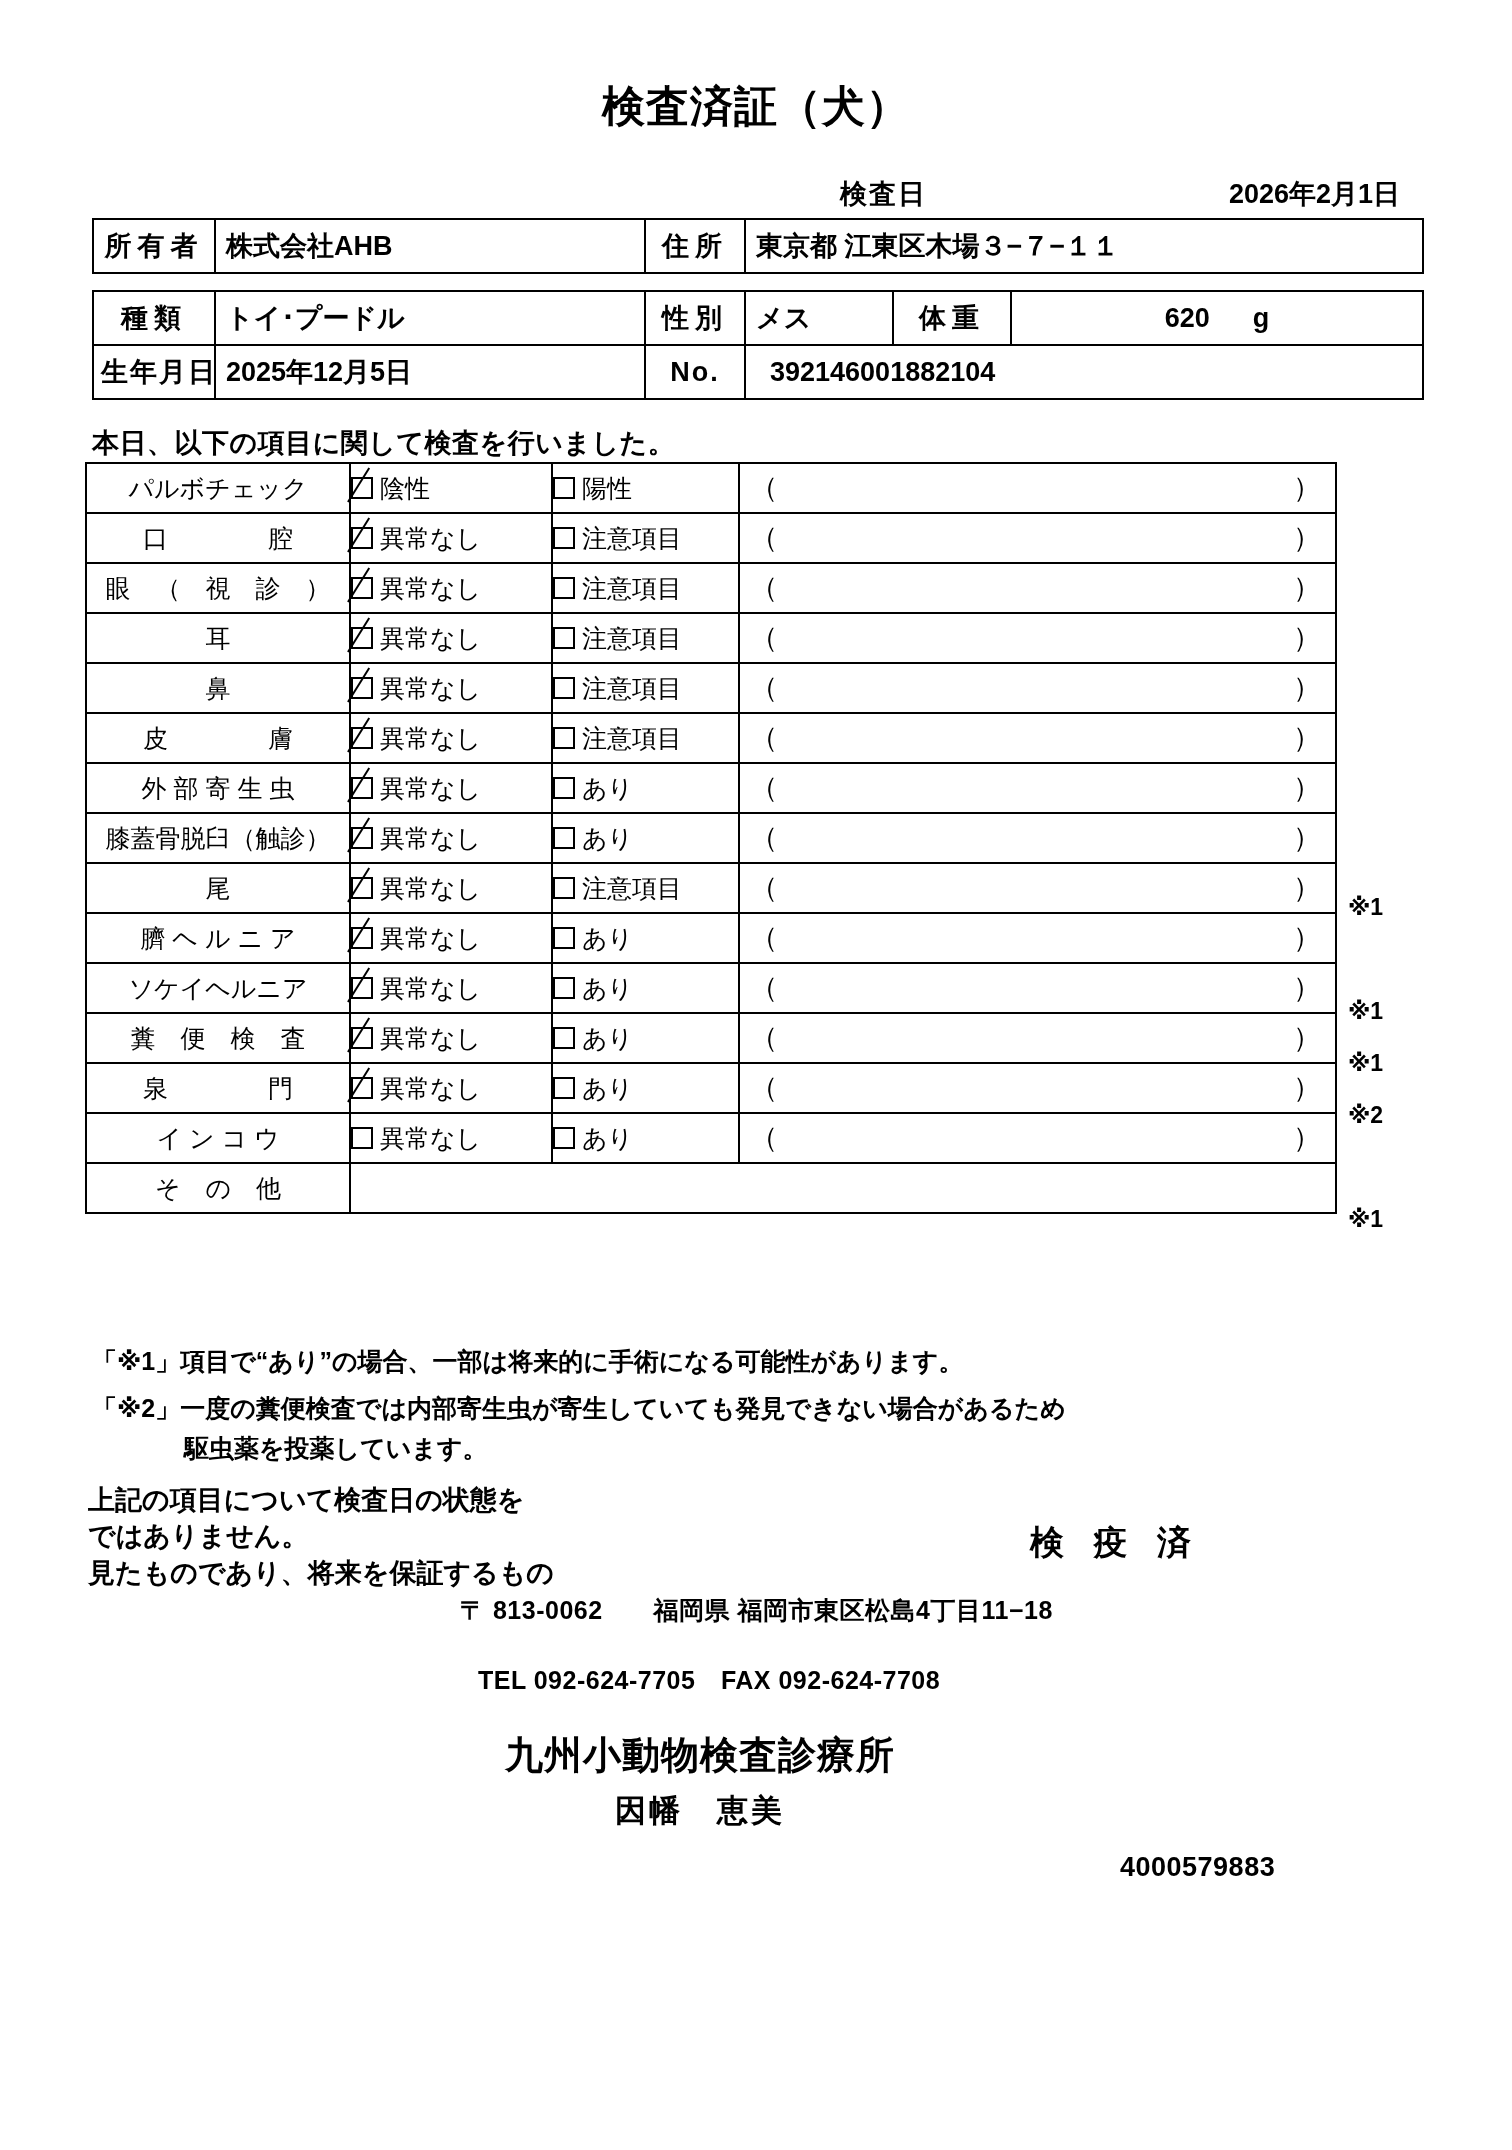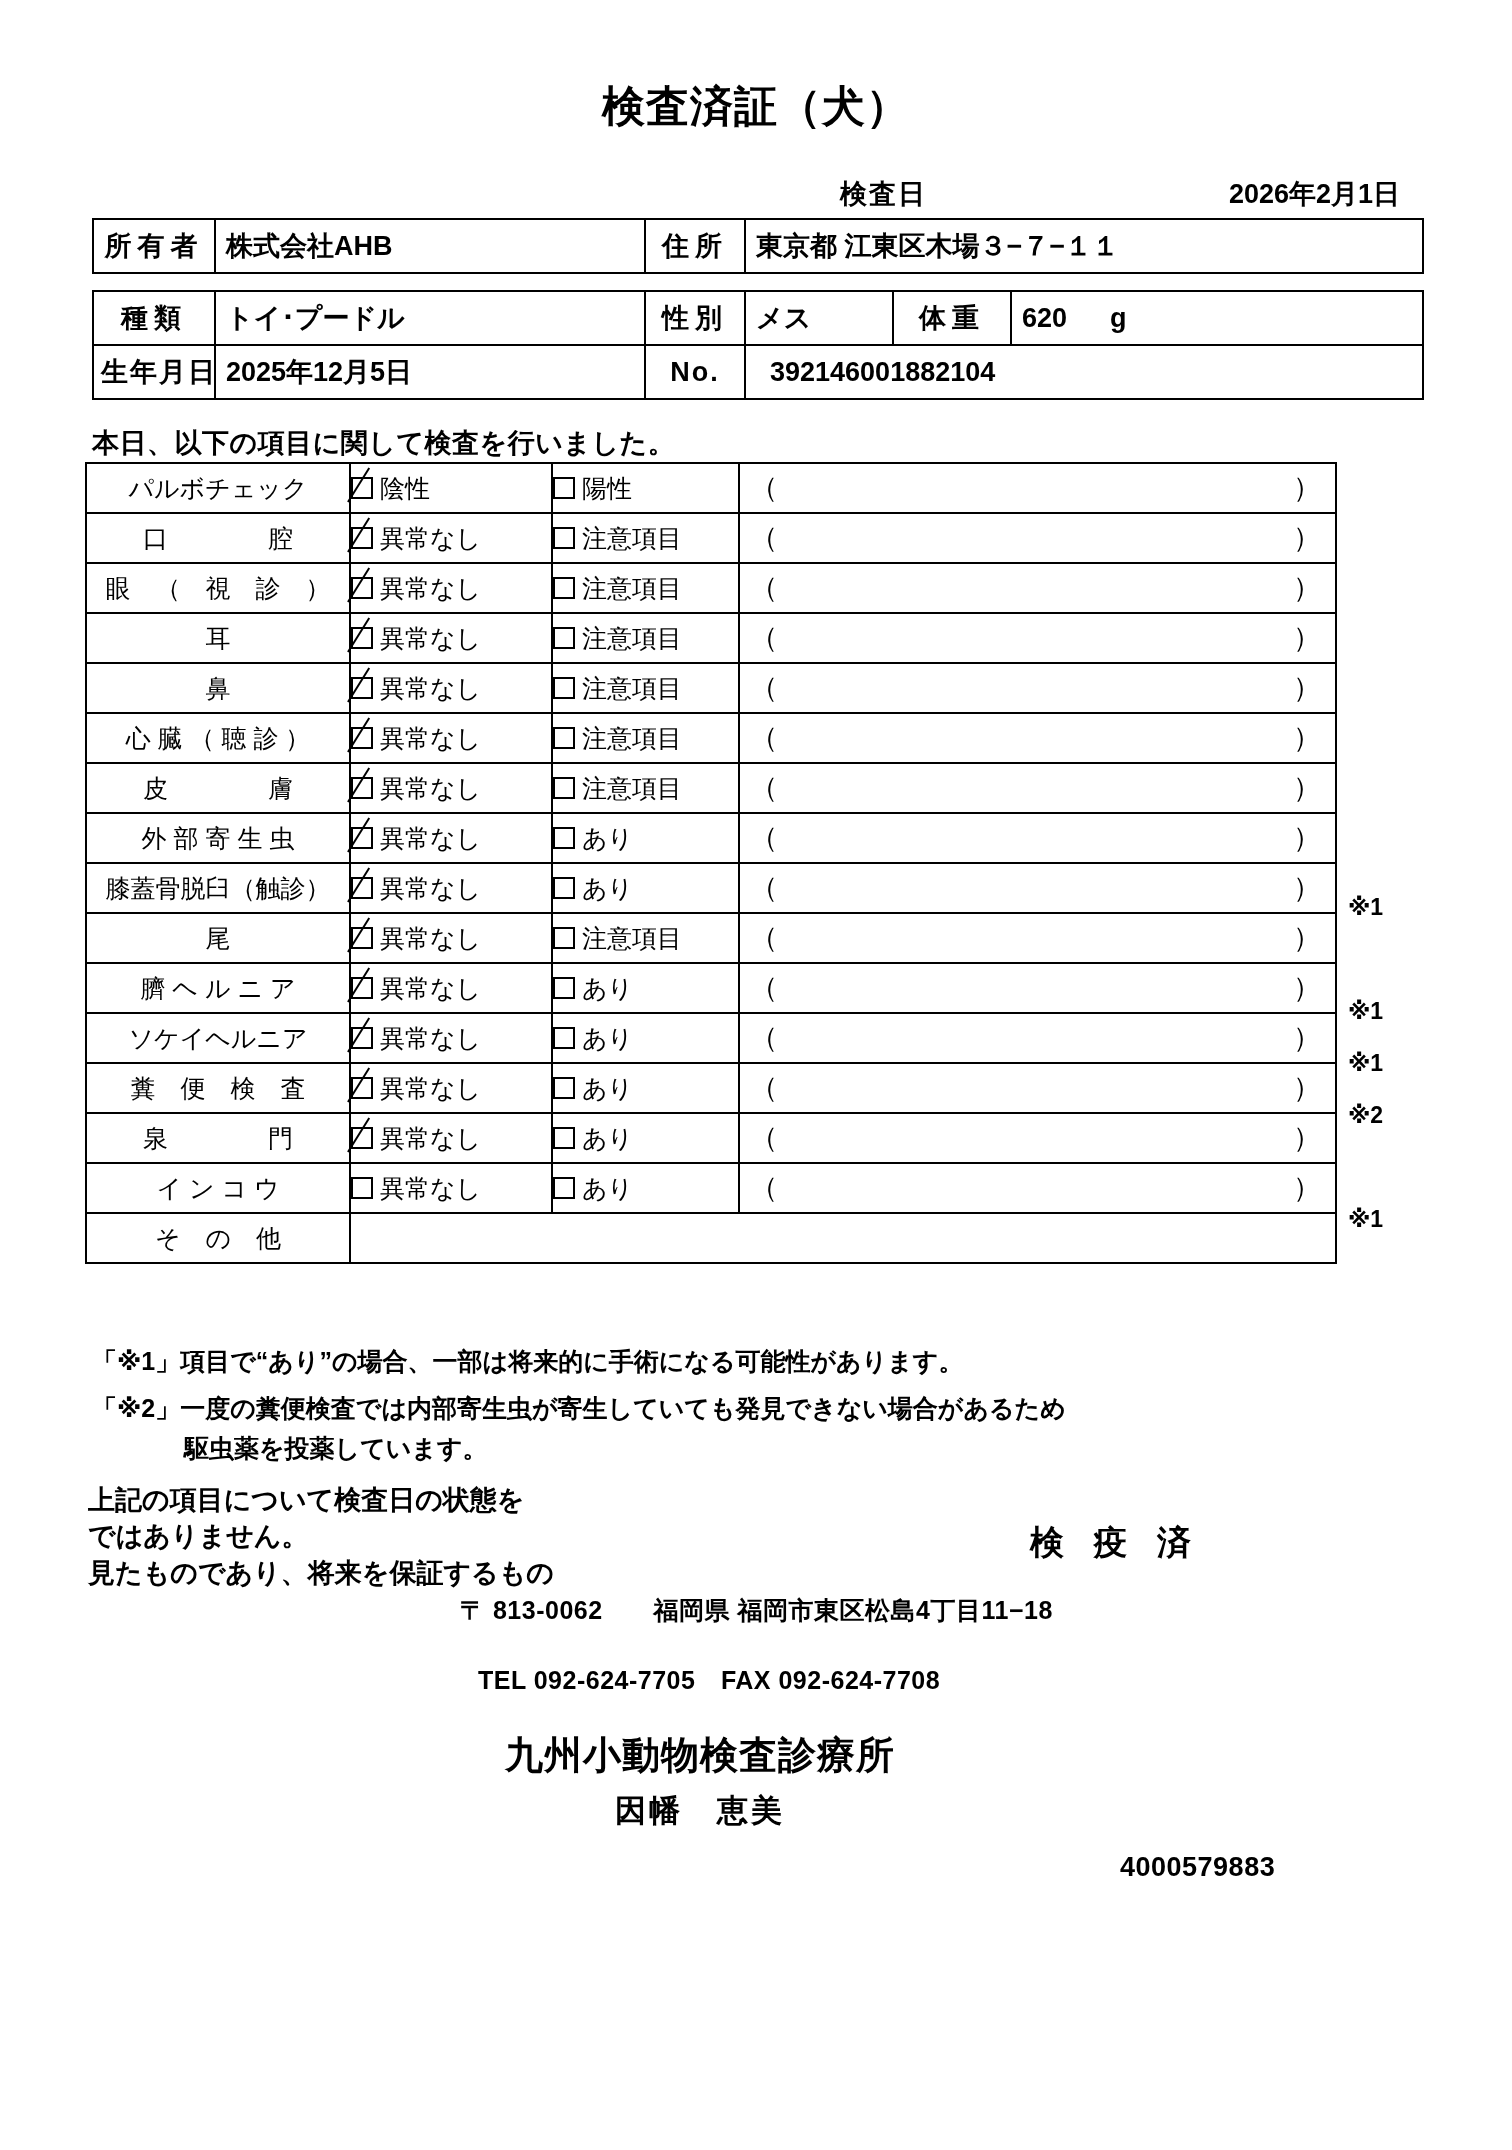--- a/index.html
+++ b/index.html
@@ -271,21 +271,21 @@
       <col style="width:118px">
         <col style="width:412px">
     </colgroup>
     <tbody>
         <tr>
       <td class="lbl">種類</td>
       <td class="val">トイ･プードル</td>
       <td class="lbl">性別</td>
       <td class="val">メス</td>
       <td class="lbl">体重</td>
-      <td style="text-align:left;font-weight:bold;padding-right:10px;">
+      <td style="text-align:center;font-weight:bold;padding-right:10px;">
         <span>620</span>
         <span style="display:inline-block;width:28px;"></span>
         <span>g</span>
       </td>
     </tr>
     <tr>
       <td class="lbl-tight">生年月日</td>
       <td class="val">2025年12月5日</td>
       <td class="lbl-tight">No.</td>
       <td class="val-num" colspan="3">392146001882104</td>
@@ -321,26 +321,20 @@
           <td class="c-opt2"><span class="cbox"></span><span>注意項目</span></td>
           <td class="c-paren"><span class="paren-open">（</span><span style="padding-left: 34px;"></span><span class="paren-close">）</span></td>
         </tr>
         <tr>
           <td class="c-name">鼻</td>
           <td class="c-opt1"><span class="cbox checked"></span><span>異常なし</span></td>
           <td class="c-opt2"><span class="cbox"></span><span>注意項目</span></td>
           <td class="c-paren"><span class="paren-open">（</span><span style="padding-left: 34px;"></span><span class="paren-close">）</span></td>
         </tr>
         <tr>
-          <td class="c-name">心 臓 （ 聴 診 ）</td>
-          <td class="c-opt1"><span class="cbox checked"></span><span>異常なし</span></td>
-          <td class="c-opt2"><span class="cbox"></span><span>注意項目</span></td>
-          <td class="c-paren"><span class="paren-open">（</span><span style="padding-left: 34px;"></span><span class="paren-close">）</span></td>
-        </tr>
-        <tr>
           <td class="c-name">皮　　　　膚</td>
           <td class="c-opt1"><span class="cbox checked"></span><span>異常なし</span></td>
           <td class="c-opt2"><span class="cbox"></span><span>注意項目</span></td>
           <td class="c-paren"><span class="paren-open">（</span><span style="padding-left: 34px;"></span><span class="paren-close">）</span></td>
         </tr>
         <tr>
           <td class="c-name">外 部 寄 生 虫</td>
           <td class="c-opt1"><span class="cbox checked"></span><span>異常なし</span></td>
           <td class="c-opt2"><span class="cbox"></span><span>あり</span></td>
           <td class="c-paren"><span class="paren-open">（</span><span style="padding-left: 34px;"></span><span class="paren-close">）</span></td>

